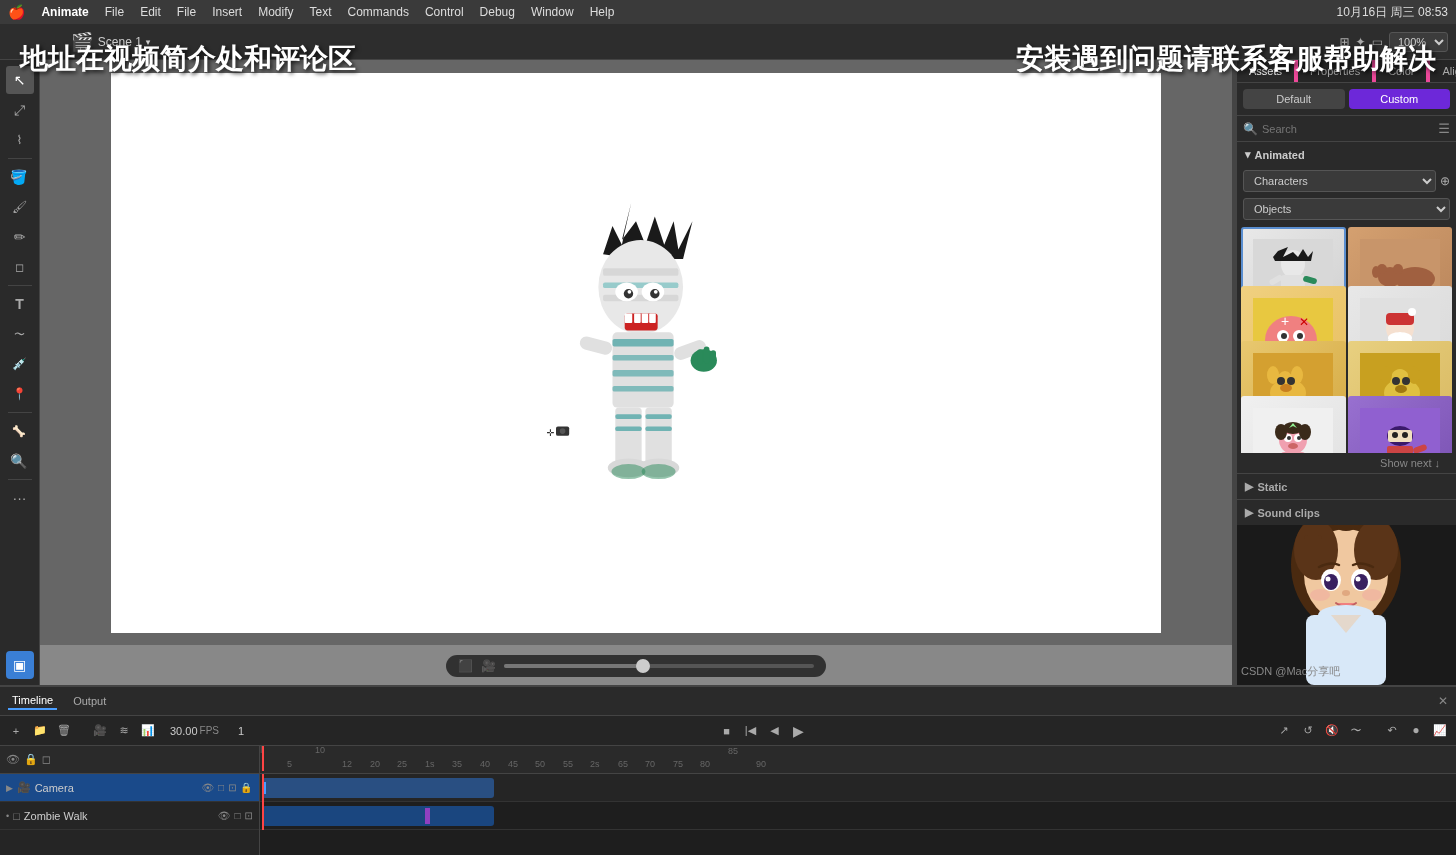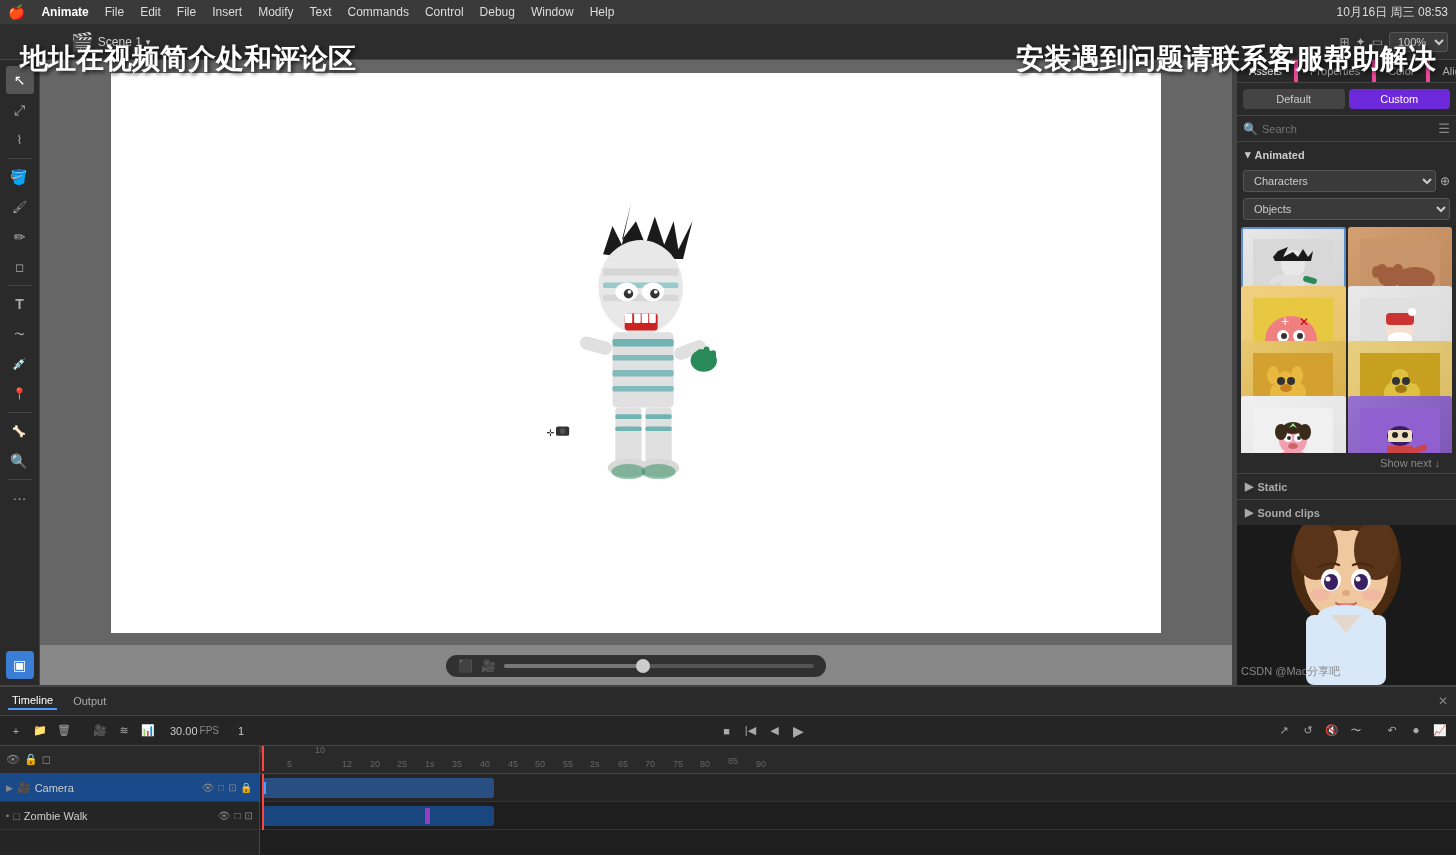--- a/index.html
+++ b/index.html
@@ -910,21 +910,21 @@
           <span style="position:absolute; left:192px; bottom:2px;">35</span>
           <span style="position:absolute; left:220px; bottom:2px;">40</span>
           <span style="position:absolute; left:248px; bottom:2px;">45</span>
           <span style="position:absolute; left:275px; bottom:2px;">50</span>
           <span style="position:absolute; left:303px; bottom:2px;">55</span>
           <span style="position:absolute; left:330px; bottom:2px;">2s</span>
           <span style="position:absolute; left:358px; bottom:2px;">65</span>
           <span style="position:absolute; left:385px; bottom:2px;">70</span>
           <span style="position:absolute; left:413px; bottom:2px;">75</span>
           <span style="position:absolute; left:440px; bottom:2px;">80</span>
-          <span style="position:absolute; left:468px; bottom:5px;">85</span>
+          <span style="position:absolute; left:468px; bottom:15px;">85</span>
           <span style="position:absolute; left:496px; bottom:2px;">90</span>
 
           <div style="position:absolute; left:2px; top:0; width:2px; height:28px; background:#ff4444;"></div>
         </div>
       </div>
 
       <div style="flex:1; position:relative; overflow:hidden;">
 
         <div class="track-row" style="background:#252525;">
           <div class="track-block" style="left:2px; right:calc(100% - 234px); background:#2a5a9a; opacity:0.8;"></div>

